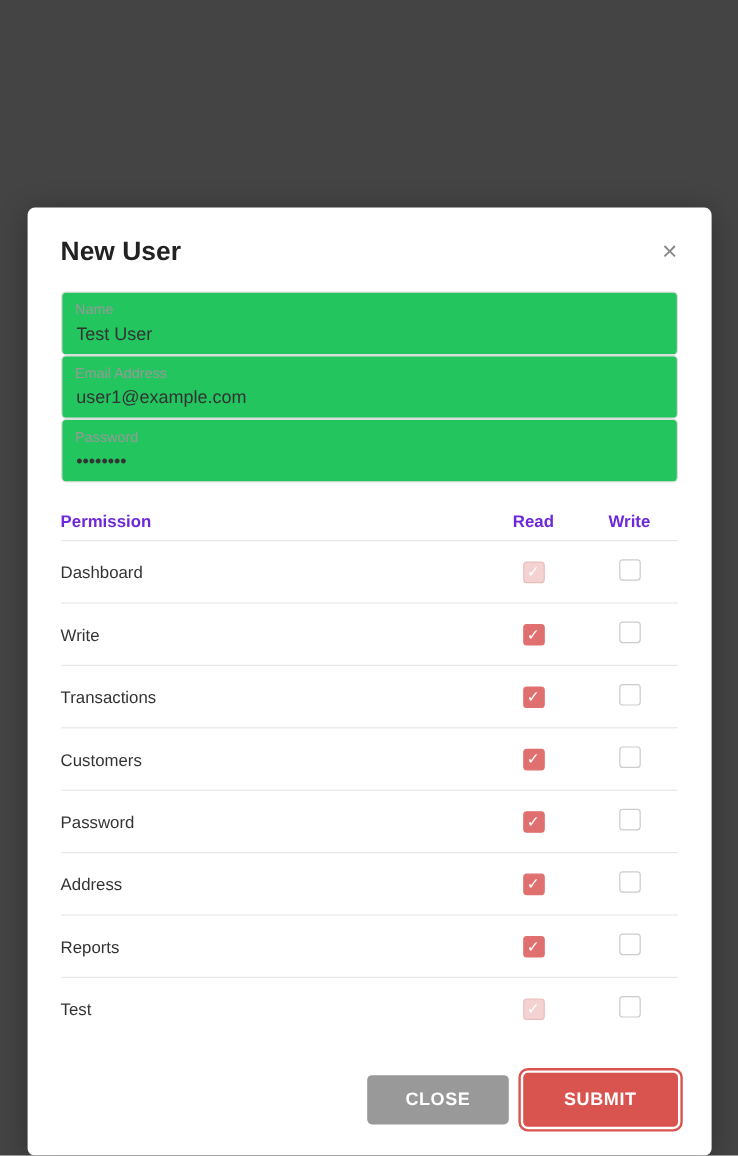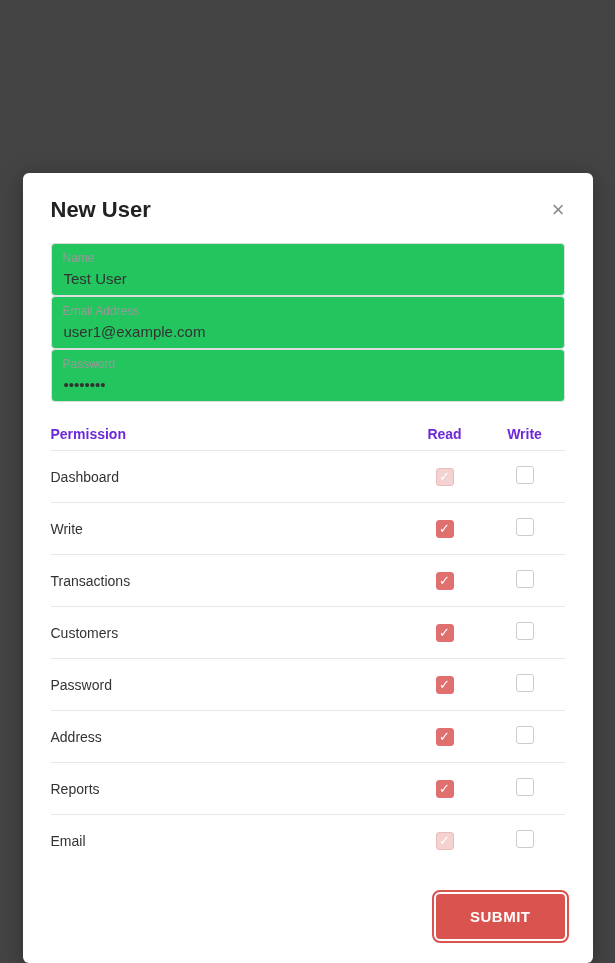--- a/index.html
+++ b/index.html
@@ -158,21 +158,20 @@
       color: #fff;
       border: 2px solid #d9534f;
       border-radius: 4px;
       padding: 12px 32px;
       font-size: 15px;
       font-weight: 700;
       letter-spacing: 0.5px;
       cursor: pointer;
       outline: 2px solid #d9534f;
       outline-offset: 2px;
-      margin-left: 12px;
     }
   </style>
 </head>
 <body>
 
 <div class="modal-overlay">
   <div class="modal">
     <div class="modal-header">
       <span class="modal-title">New User</span>
       <span class="close-icon">×</span>
@@ -246,27 +245,28 @@
               <td><span class="checkbox-write"></span></td>
             </tr>
             <tr>
               <td>Reports</td>
               <td><span class="checkbox-read">
                   <span class="checkmark">✓</span>
                 </span></td>
               <td><span class="checkbox-write"></span></td>
             </tr>
             <tr>
-              <td>Email</td>
+              <td>Test</td>
               <td><span class="checkbox-read-disabled">
                   <span class="checkmark">✓</span>
                 </span></td>
               <td><span class="checkbox-write"></span></td>
             </tr>
           </tbody>
       </table>
     </div>
 
     <div class="modal-footer">
+      <button class="btn-close">CLOSE</button>
       <button class="btn-submit">SUBMIT</button>
     </div>
   </div>
 </div>
 
 </body></html>

